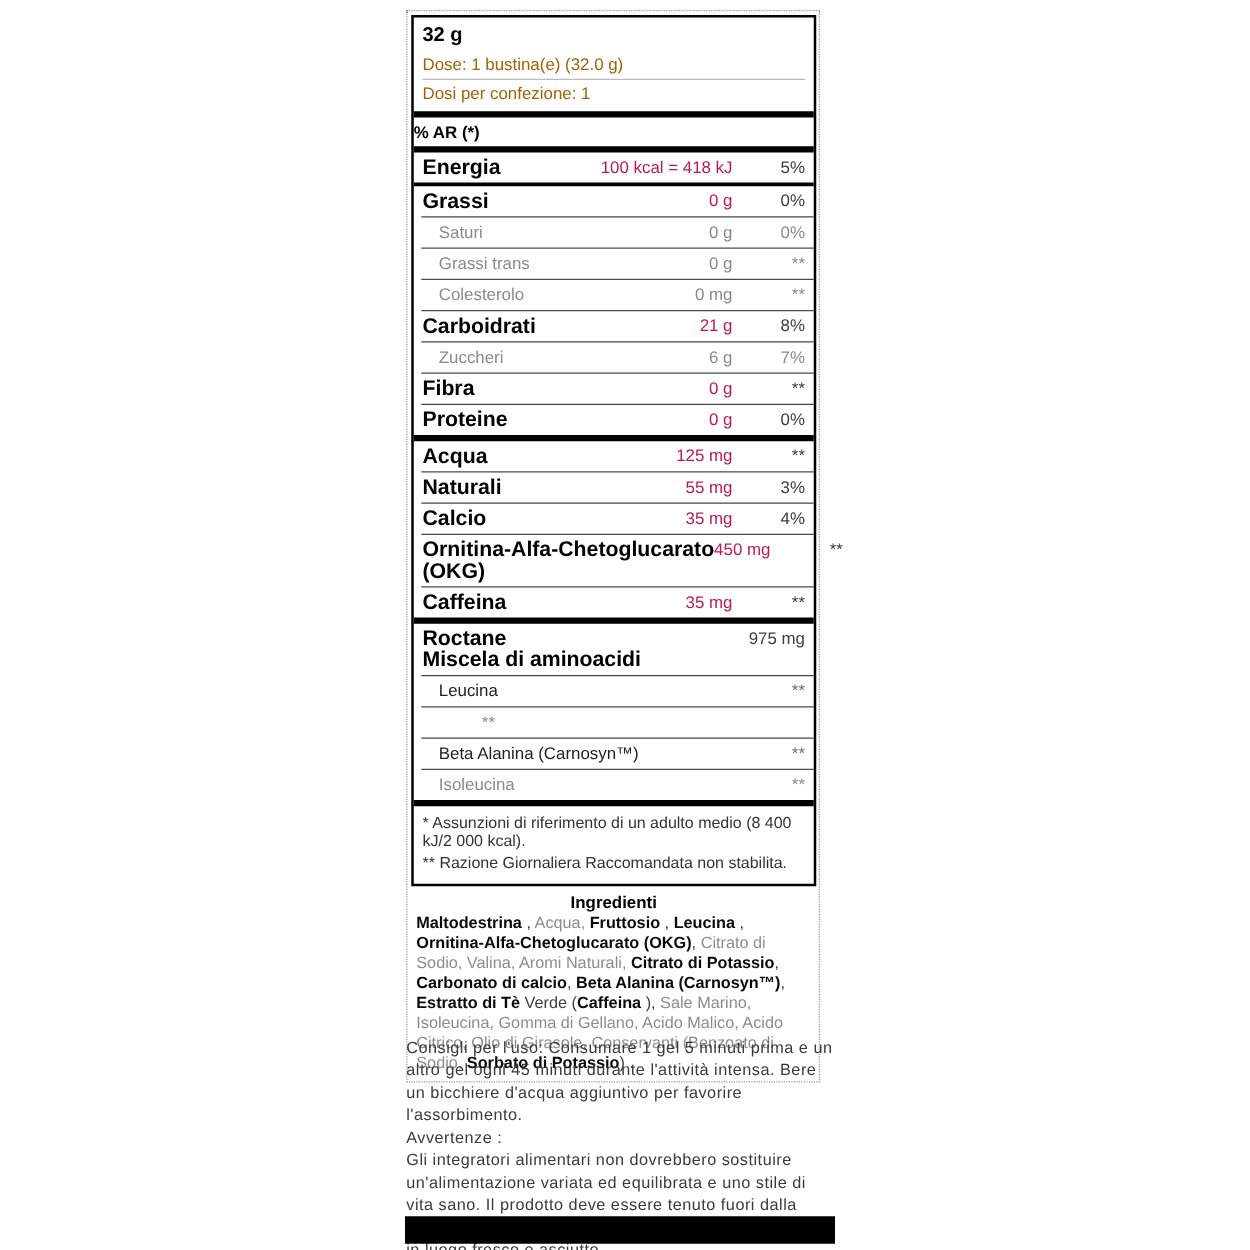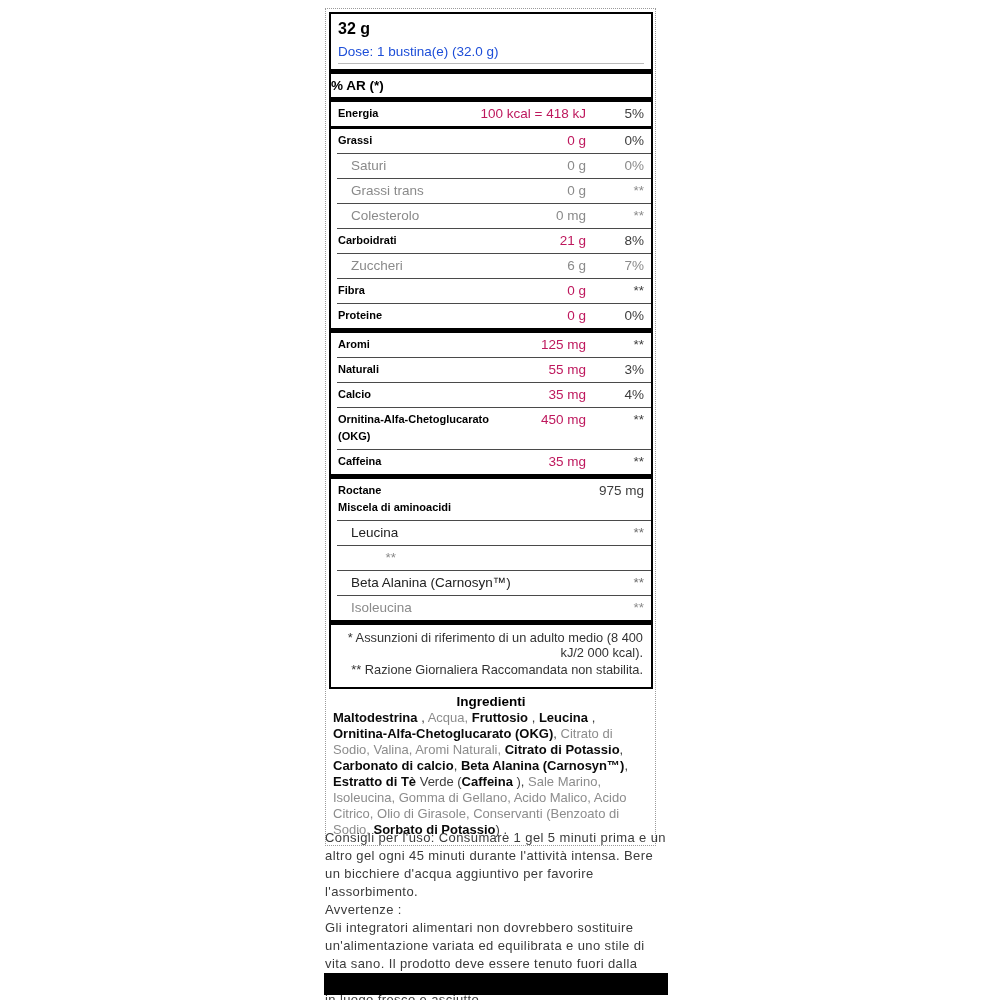--- a/index.html
+++ b/index.html
@@ -38,21 +38,21 @@
   }
   .serving-size {
     font-size: 16px;
     font-weight: bold;
     color: #000000;
     line-height: 20px;
     margin-bottom: 3px;
   }
   .dose-line {
     font-size: 13.5px;
-    color: #1d4ed8;
+    color: #a16207;
     line-height: 18px;
     padding: 1px 0;
   }
   .hdr-sep {
     height: 1px;
     background: #bbbbbb;
     margin: 1px 0;
   }
   .bar-thick {
     height: 5px;
@@ -89,33 +89,32 @@
     text-align: right;
     white-space: nowrap;
     color: #be185d;
   }
   .cell-pct {
     flex: 0 0 58px;
     text-align: right;
     white-space: nowrap;
     color: #4d4d4d;
   }
-  .trow.main .cell-name { font-weight: bold; color: #000000; font-size: 11px; }
+  .trow.main .cell-name { font-weight: bold; color: #000000; font-size: 17px; }
   .trow.main .cell-pct  { color: #3d3d3d; }
   .trow.sub  .cell-name { padding-left: 13px; color: #8a8a8a; }
   .trow.sub  .cell-amount, .trow.sub .cell-pct { color: #8a8a8a; }
   .trow.subdark .cell-name { padding-left: 13px; color: #222222; }
   .trow.subdark .cell-amount, .trow.subdark .cell-pct { color: #6f6f6f; }
 
   .footnotes {
     padding: 5px 8px 8px 7px;
     font-size: 12.8px;
     line-height: 15px;
     color: #333333;
-    text-align: right;
   }
   .footnote { margin: 0 0 2px 0; }
 
   
   .ingredients {
     padding: 5px 4px 2px 4px;
     font-size: 13px;
     line-height: 16px;
   }
   .ingredients-heading {
@@ -158,20 +157,21 @@
 <div class="page">
 
   <div class="label-box">
 
     <div class="nutri-table">
 
       <div class="table-head">
         <div class="serving-size">32 g</div>
         <div class="dose-line">Dose: 1 bustina(e) (32.0 g)</div>
         <div class="hdr-sep"></div>
+        <div class="dose-line">Dosi per confezione: 1</div>
       </div>
 
       <div class="bar-thick"></div>
       <div class="ar-head">% AR (*)</div>
       <div class="bar-thick"></div>
 
       <div id="rows">
           <div class="trow main">
             <div class="cell-name">
               <div class="nm">Energia</div>
@@ -239,21 +239,21 @@
           <div class="trow main">
             <div class="cell-name">
               <div class="nm">Proteine</div>
             </div>
             <div class="cell-amount">0 g</div>
             <div class="cell-pct">0%</div>
           </div>
           <div class="sep-thick"></div>
           <div class="trow main">
             <div class="cell-name">
-              <div class="nm">Aromi</div>
+              <div class="nm">Acqua</div>
             </div>
             <div class="cell-amount">125 mg</div>
             <div class="cell-pct">**</div>
           </div>
           <div class="sep-thin"></div>
           <div class="trow main">
             <div class="cell-name">
               <div class="nm">Naturali</div>
             </div>
             <div class="cell-amount">55 mg</div>

